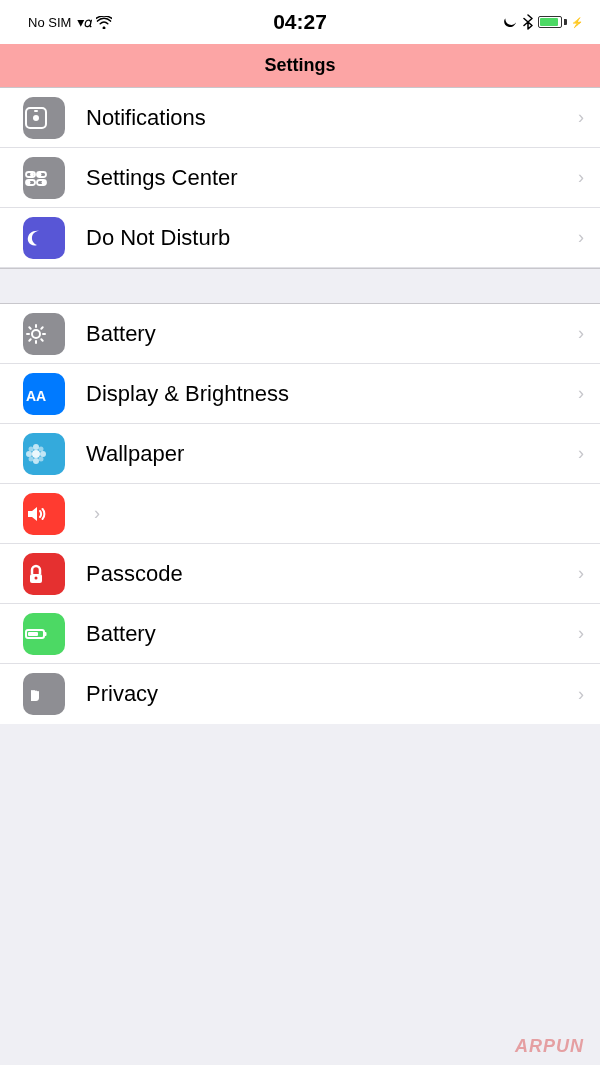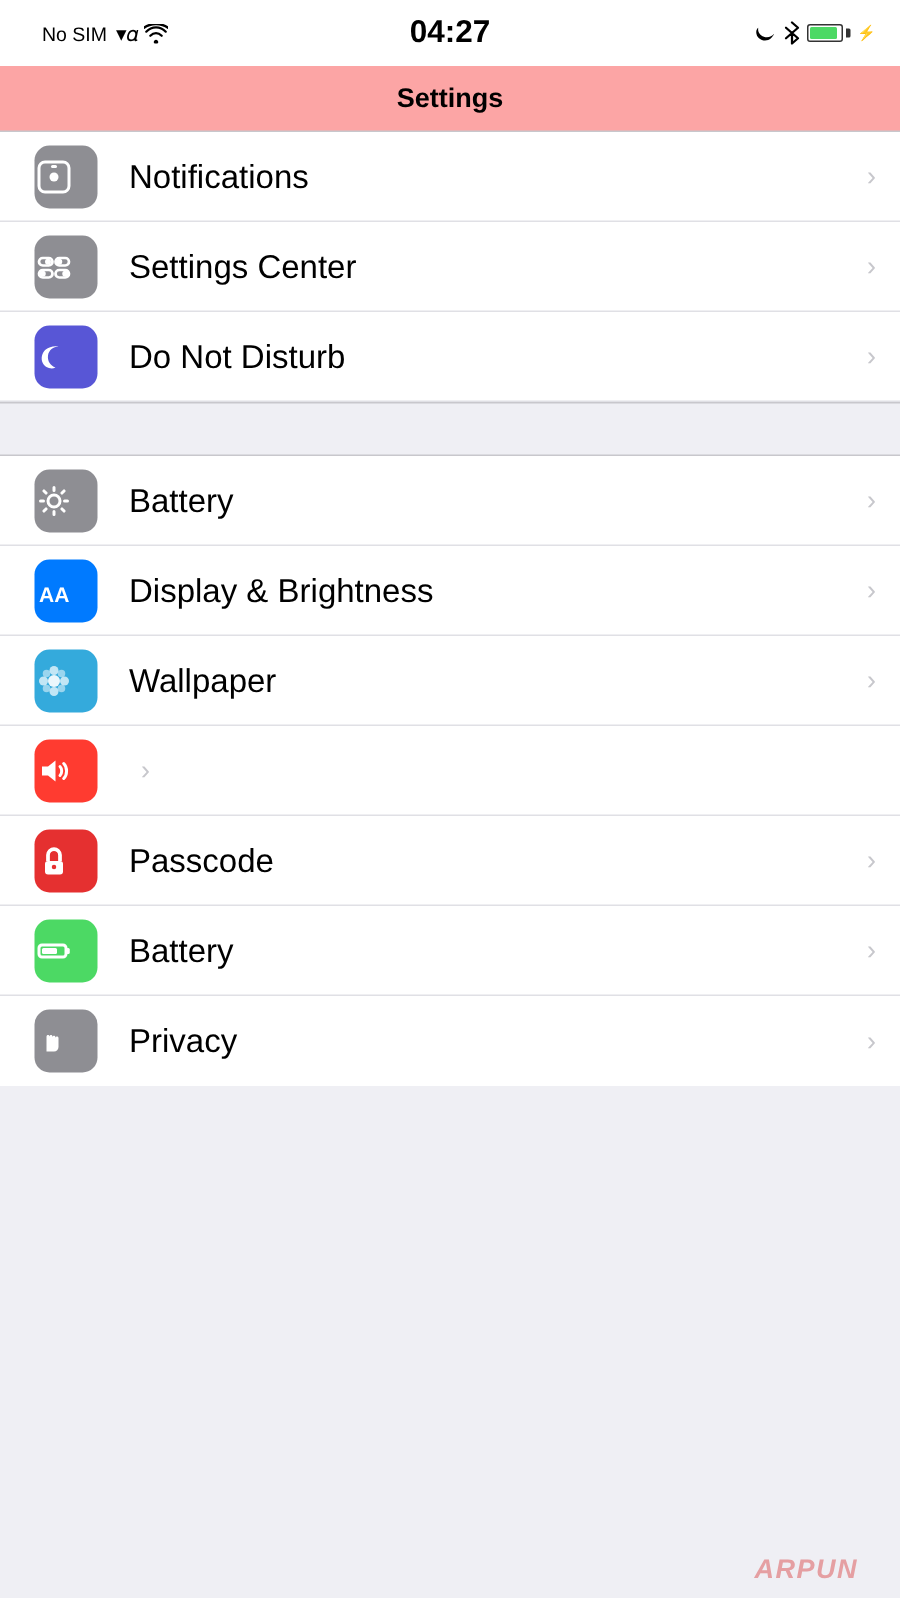--- a/index.html
+++ b/index.html
@@ -158,21 +158,21 @@
     
     .icon-svg {
       width: 26px;
       height: 26px;
       fill: #fff;
     }
 
     .watermark {
       position: absolute;
       bottom: 8px;
-      right: 28px;
+      right: 16px;
       font-size: 18px;
       color: rgba(220, 80, 80, 0.5);
       font-style: italic;
       font-weight: 600;
       letter-spacing: 1px;
     }
   </style>
 </head>
 <body>
 

